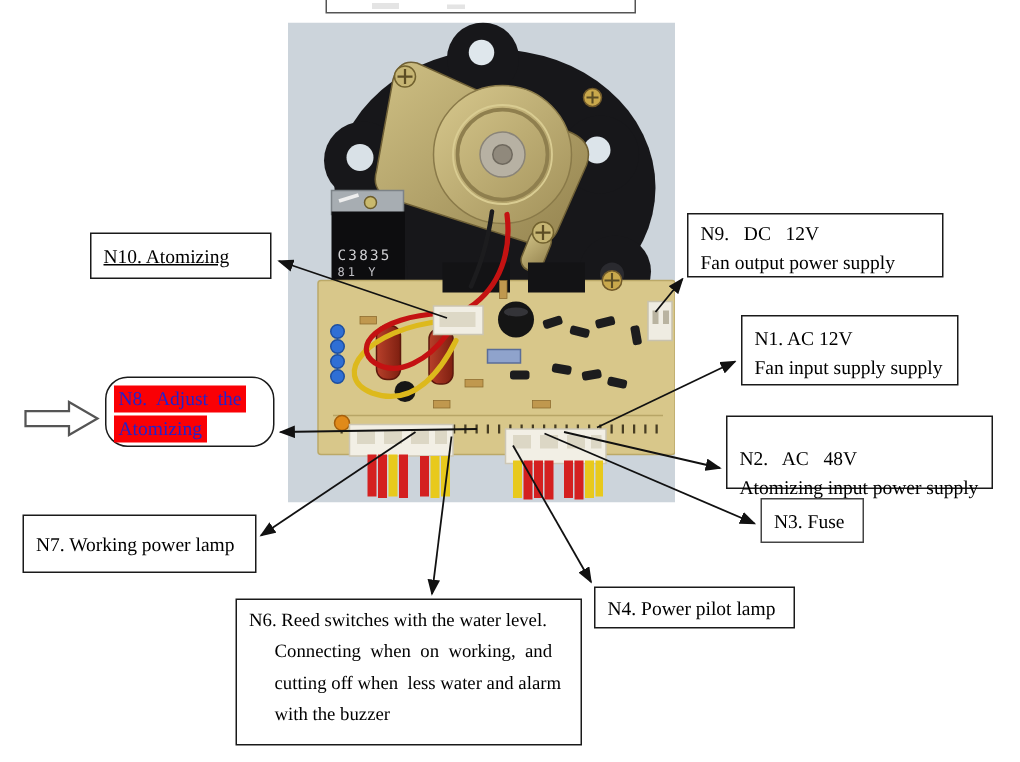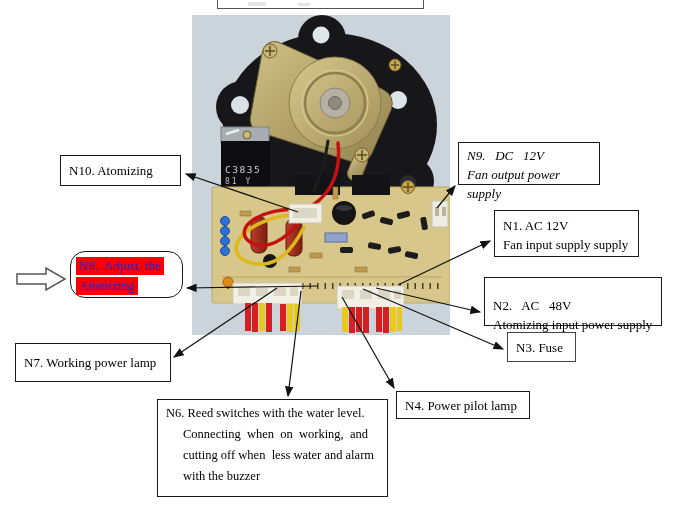--- a/index.html
+++ b/index.html
@@ -182,25 +182,25 @@
         <rect x="164" y="292" width="6" height="25" fill="#d42020"></rect>
           <rect x="171" y="292" width="6" height="26" fill="#d42020"></rect>
         <rect x="184" y="292" width="6" height="25" fill="#d42020"></rect>
           <rect x="191" y="292" width="6" height="26" fill="#d42020"></rect>
         <rect x="198" y="292" width="6" height="25" fill="#e8c91c"></rect>
           <rect x="205" y="292" width="5" height="24" fill="#e8c91c"></rect>
       </g>
     </svg>
   </div>
 
-  <div class="callout single" style="left:60px;top:155px;width:121px;height:31px;">
+  <div class="callout single" style="left:60px;top:155px;width:121px;height:31px;text-decoration:underline;">
     <span class="pre">N10. Atomizing</span>
   </div>
 
-  <div class="callout two-line" style="left:458px;top:142px;width:142px;height:43px;font-style:italic;">
+  <div class="callout two-line" style="left:458px;top:142px;width:171px;height:43px;">
     <div class="pre">N9.   DC   12V</div>
     <div class="pre">Fan output power supply</div>
   </div>
 
   <div class="callout two-line" style="left:494px;top:210px;width:145px;height:47px;padding-top:5px;">
     <div class="pre">N1. AC 12V</div>
     <div class="pre">Fan input supply supply</div>
   </div>
 
   <div class="callout two-line" style="left:484px;top:277px;width:178px;height:49px;padding-top:18px;">

